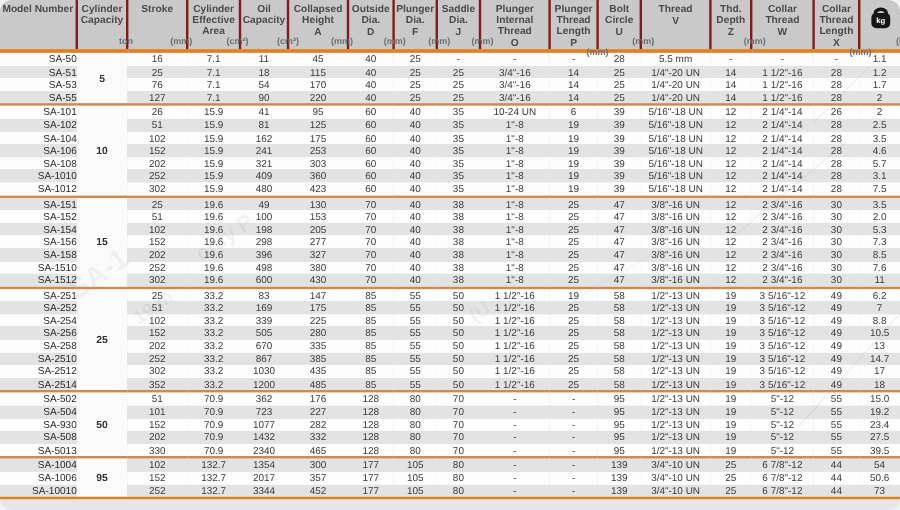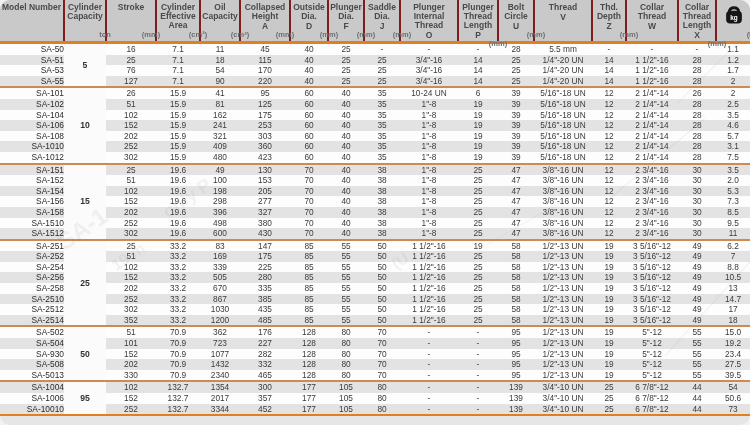--- a/index.html
+++ b/index.html
@@ -494,21 +494,21 @@
           <td>70</td>
           <td>40</td>
           <td>38</td>
           <td>1"-8</td>
           <td>25</td>
           <td>47</td>
           <td>3/8"-16 UN</td>
           <td>12</td>
           <td>2 3/4"-16</td>
           <td>30</td>
-          <td>9.5</td>
+          <td>7.6</td>
         </tr>
         <tr>
           <td class="model">SA-1512</td>
           <td>302</td>
           <td>19.6</td>
           <td>600</td>
           <td>430</td>
           <td>70</td>
           <td>40</td>
           <td>38</td>

